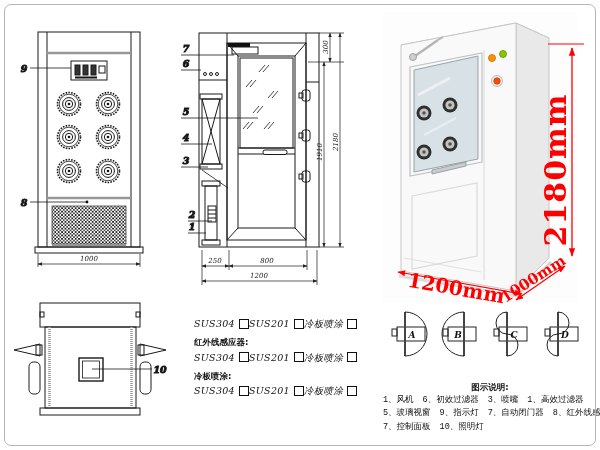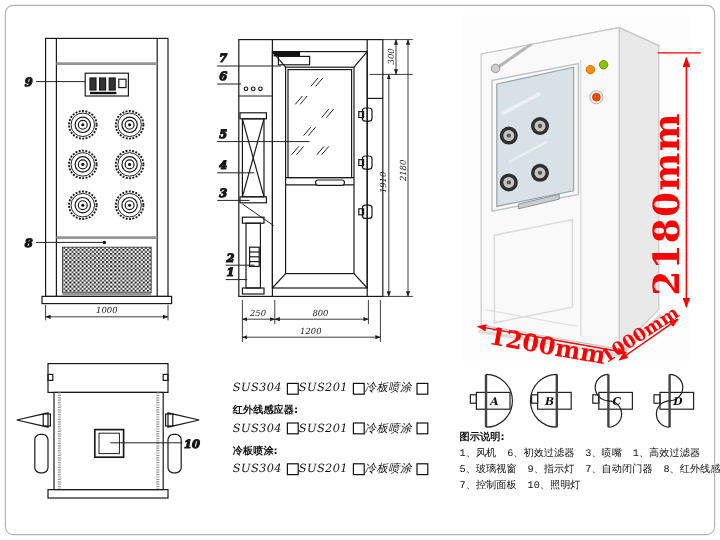--- a/index.html
+++ b/index.html
@@ -16,21 +16,21 @@
   .r-big{font-size:30px;letter-spacing:1px;}
   .r-mid{font-size:20px;}
   .r-sm{font-size:15px;}
   .blk{position:absolute;font-size:9px;line-height:1.2;}
   .mat{left:194px;top:318px;width:185px;}
   .mat-title{font-weight:600;font-size:8.5px;margin-bottom:4px;}
   .opt-row{display:flex;margin-bottom:8px;align-items:flex-start;}
   .opt{display:flex;align-items:center;column-gap:4px;}
   .sus{font-family:"DejaVu Serif",serif;font-style:italic;font-size:9.5px;letter-spacing:.3px;}
   .cbox{display:inline-block;width:8px;height:8px;border:1.2px solid #111;background:#fff;}
-  .leg{left:383px;top:360px;width:214px;}
+  .leg{left:383px;top:382px;width:214px;text-align:center;}
   .leg-title{font-weight:600;font-size:8.5px;margin-bottom:3px;}
   .leg-row{display:flex;column-gap:9px;margin-bottom:3px;font-size:8.5px;white-space:nowrap;font-family:Liberation Mono, monospace;}
 </style>
 </head>
 <body>
 
 <svg width="600" height="450" viewBox="0 0 600 450">
   <defs>
     <pattern id="grl" width="3.4" height="3.4" patternUnits="userSpaceOnUse">
       <rect width="3.4" height="3.4" fill="#fff"></rect>

